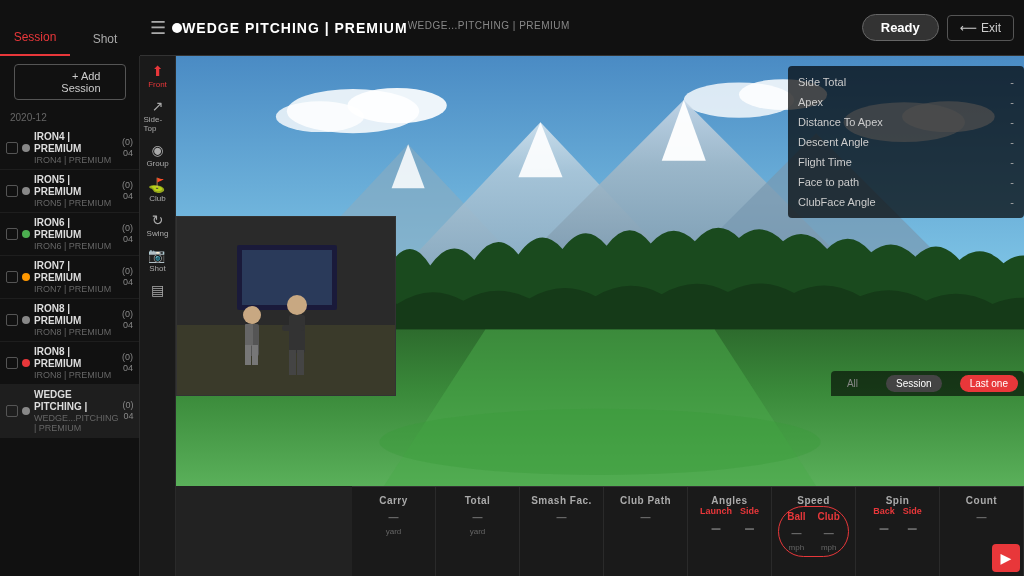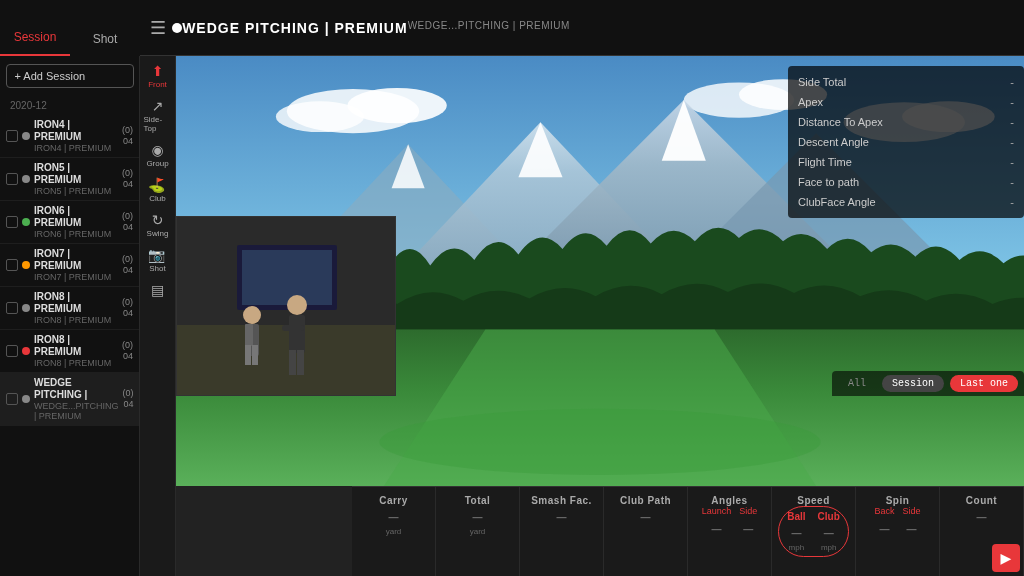--- a/index.html
+++ b/index.html
@@ -109,31 +109,31 @@
     .left-sidebar {
       position: absolute;
       top: 56px; left: 0;
       width: 140px;
       bottom: 0;
       background: #111;
       border-right: 1px solid #2a2a2a;
       overflow-y: auto;
     }
     .add-session-btn {
-      width: 128px;
+      width: 112px;
       margin: 8px auto;
       display: block;
       background: transparent;
       border: 1px solid #555;
       border-radius: 4px;
       color: #ccc;
-      padding: 5px 8px;
+      padding: 5px 24px;
       font-size: 11px;
       cursor: pointer;
-      text-align: left;
+      text-align: right;
     }
     .year-label {
       padding: 4px 10px;
       color: #666;
       font-size: 10px;
     }
     .session-item {
       display: flex;
       align-items: center;
       padding: 4px 6px;
@@ -298,24 +298,23 @@
     }
 
     
     .filter-tabs {
       position: absolute;
       bottom: 90px;
       right: 0;
       background: rgba(0,0,0,0.6);
       display: flex;
       align-items: center;
-      gap: 6px;
+      gap: 18px;
       padding: 4px 6px;
       border-radius: 4px 4px 0 0;
-      font-family: Liberation Mono, monospace;
     }
     .filter-tab {
       padding: 3px 10px;
       border-radius: 10px;
       font-size: 10px;
       cursor: pointer;
       color: #888;
     }
     .filter-tab.active-last {
       background: #e8373a;
@@ -344,20 +343,21 @@
       display: flex;
       gap: 8px;
       width: 100%;
       justify-content: center;
     }
     .stat-subgroup {
       display: flex;
       flex-direction: column;
       align-items: center;
       gap: 2px;
+      font-weight: bold;
     }
     .stat-sublabel {
       font-size: 9px;
       color: #e8373a;
     }
     .stat-unit {
       font-size: 8px;
       color: #666;
     }
     .stat-dash {
@@ -411,20 +411,27 @@
   <div class="session-tabs">
     <div class="session-tab active">Session</div>
     <div class="session-tab">Shot</div>
   </div>
   <div style="width:140px;"></div>
   <div class="hamburger-icon">☰</div>
   <div class="course-dot"></div>
   <div class="course-info">
     <span class="course-title">WEDGE PITCHING | PREMIUM</span>
     <span class="course-subtitle">WEDGE...PITCHING | PREMIUM</span>
+  </div>
+  <div class="top-bar-right">
+    <button class="ready-btn">Ready</button>
+    <button class="exit-btn">
+      <span>⟵</span>
+      <span>Exit</span>
+    </button>
   </div>
 </div>
 
 <div class="left-sidebar">
   <button class="add-session-btn">+ Add Session</button>
   <div class="year-label">2020-12</div>
 
   <div class="session-item">
     <div class="session-checkbox"></div>
     <div class="session-dot" style="background:#888;"></div>

